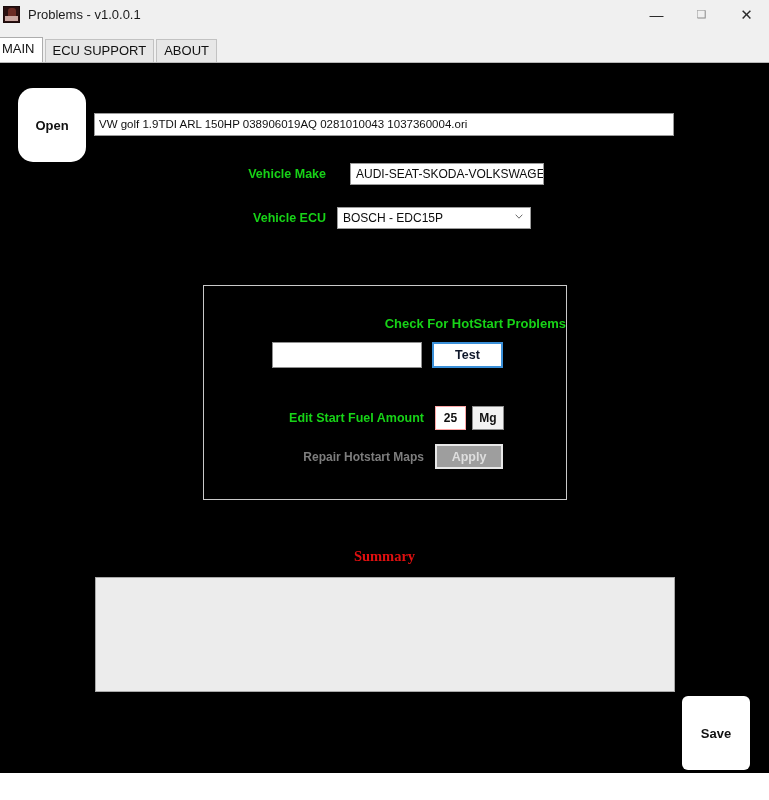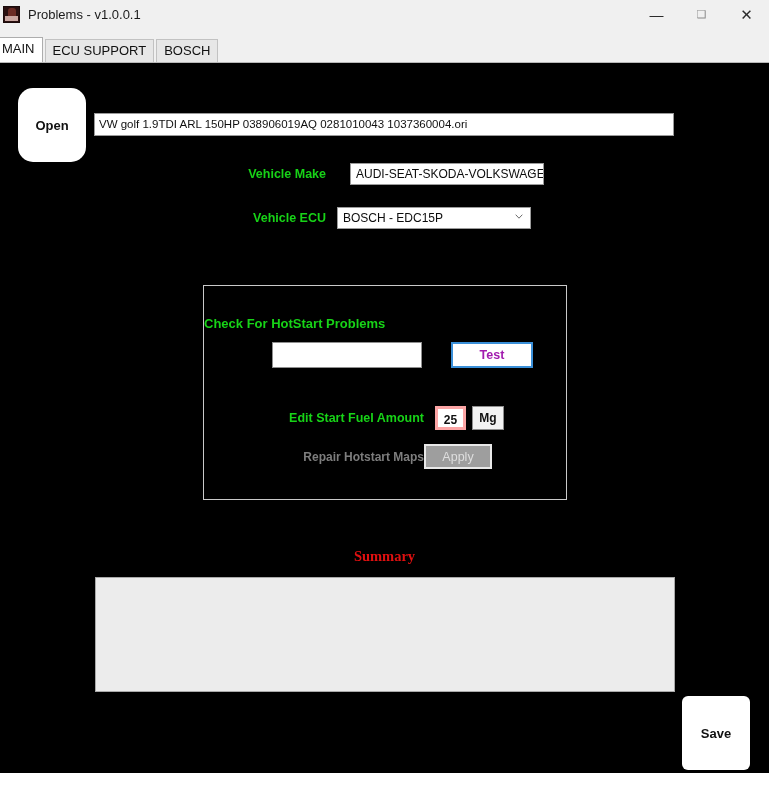--- a/index.html
+++ b/index.html
@@ -217,73 +217,72 @@
     left: 203px; top: 222px;
     width: 364px; height: 215px;
     background: #000000;
     border: 1px solid #c9c9c9;
     box-sizing: border-box;
   }
   .group-title {
     position: absolute;
     left: 0; top: 30px;
     width: 100%;
-    text-align: left;
+    text-align: right;
     font-size: 13px;
     font-weight: bold;
     color: #17d317;
   }
 
   .check-row {
     position: absolute;
     left: 68px; top: 56px;
     display: flex;
     align-items: stretch;
     gap: 10px;
   }
   .check-input {
     width: 150px;
     height: 26px;
     background: #ffffff;
     border: 1px solid #8f8f8f;
     box-sizing: border-box;
   }
   .test-btn {
-    width: 82px;
+    width: 71px;
     height: 26px;
     background: #ffffff;
     border: 2px solid #3a8fd8;
     box-sizing: border-box;
     font-family: "Liberation Sans", sans-serif;
     font-size: 12.5px;
     font-weight: bold;
-    color: #a21caf;
-    padding: 0;
-    margin-left: 19px;
+    color: #0f172a;
+    padding: 0;
   }
 
   .fuel-row {
     position: absolute;
     left: 72px; top: 120px;
     display: flex;
     align-items: center;
   }
   .fuel-label {
     font-size: 12.5px;
     font-weight: bold;
     color: #17d317;
     white-space: nowrap;
     width: 148px;
     text-align: right;
   }
   .fuel-value {
     margin-left: 11px;
     width: 31px; height: 24px;
     background: #ffffff;
-    border: 3px solid #fca5a5;
+    border: 1px solid #fca5a5;
     box-sizing: border-box;
     font-family: "Liberation Sans", sans-serif;
     font-size: 12px;
     font-weight: bold;
     color: #101010;
     text-align: center;
     line-height: 22px;
     padding: 0;
   }
   .mg-btn {
@@ -307,27 +306,28 @@
   }
   .repair-label {
     font-size: 12px;
     font-weight: bold;
     color: #7d7d7d;
     white-space: nowrap;
     width: 148px;
     text-align: right;
   }
   .apply-btn {
+    margin-left: 11px;
     width: 68px; height: 25px;
     background: #9e9e9e;
     border: 2px solid #e8e8e8;
     box-sizing: border-box;
     font-family: "Liberation Sans", sans-serif;
     font-size: 12.5px;
-    font-weight: normal;
+    font-weight: bold;
     color: #dedede;
     padding: 0;
   }
 
   
   .summary-title {
     position: absolute;
     left: 0; top: 485px;
     width: 769px;
     text-align: center;
@@ -372,21 +372,21 @@
       <button class="win-btn min-b">—</button>
       <button class="win-btn max-b">❑</button>
       <button class="win-btn close-b">✕</button>
     </div>
   </div>
 
   <div class="tabstrip">
     <div class="tabs">
       <div class="tab active">MAIN</div>
       <div class="tab">ECU SUPPORT</div>
-      <div class="tab">BOSCH</div>
+      <div class="tab">ABOUT</div>
     </div>
   </div>
 
   <div class="canvas">
 
     <button class="open-btn">Open</button>
 
     <div class="path-field">VW golf 1.9TDI ARL 150HP 038906019AQ 0281010043 1037360004.ori</div>
 
     <div class="ddrow make">

